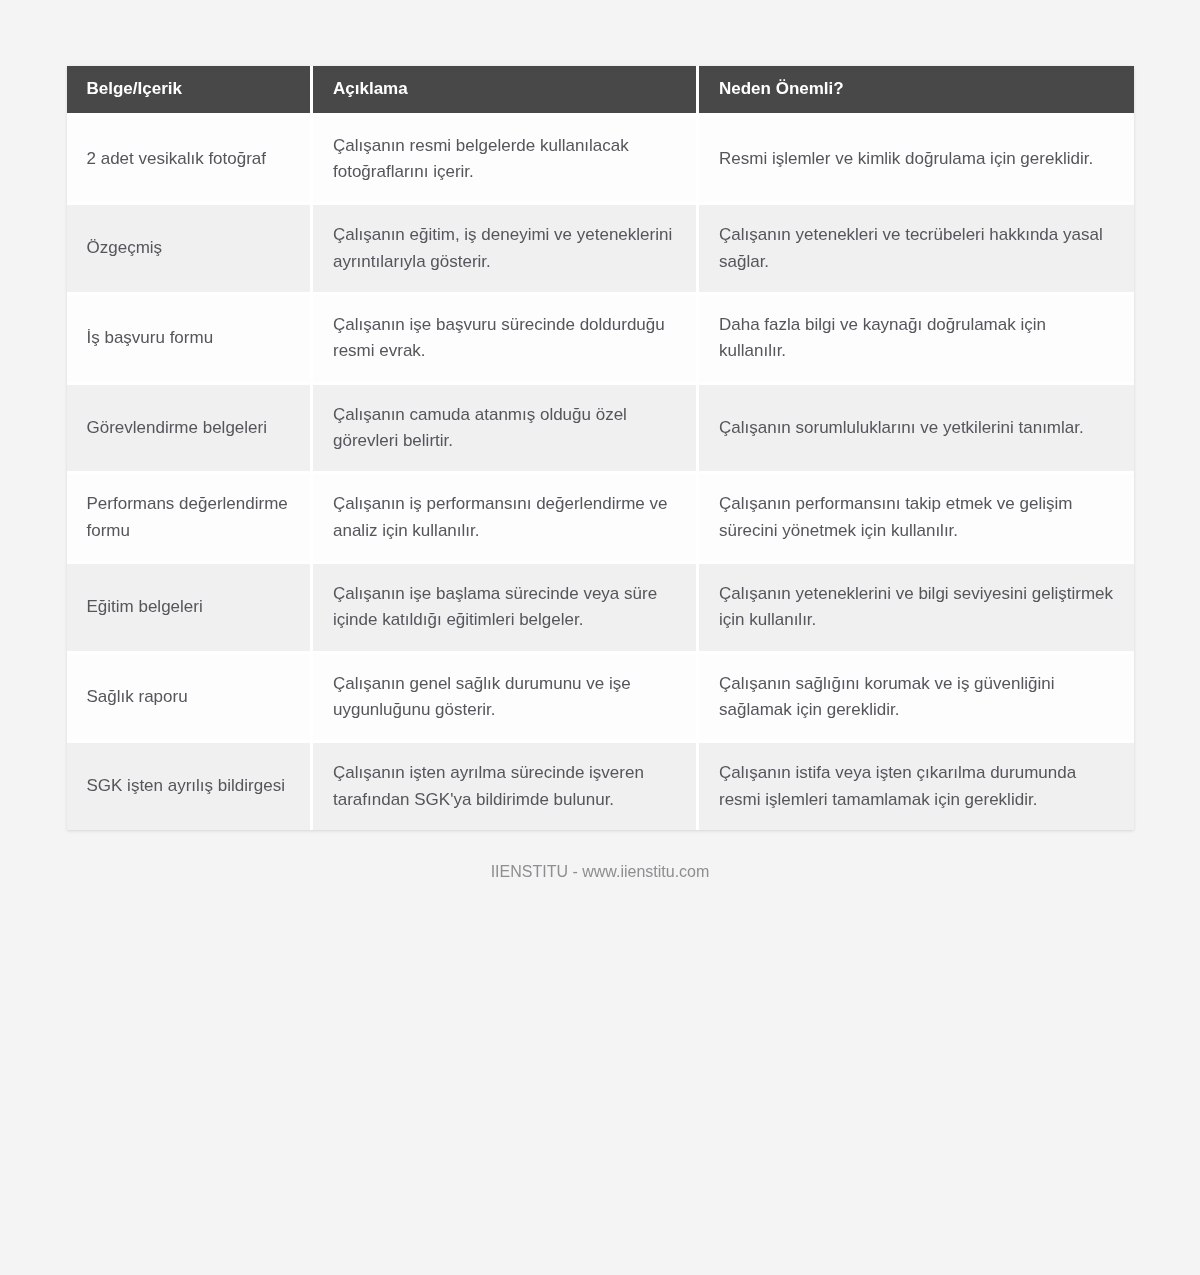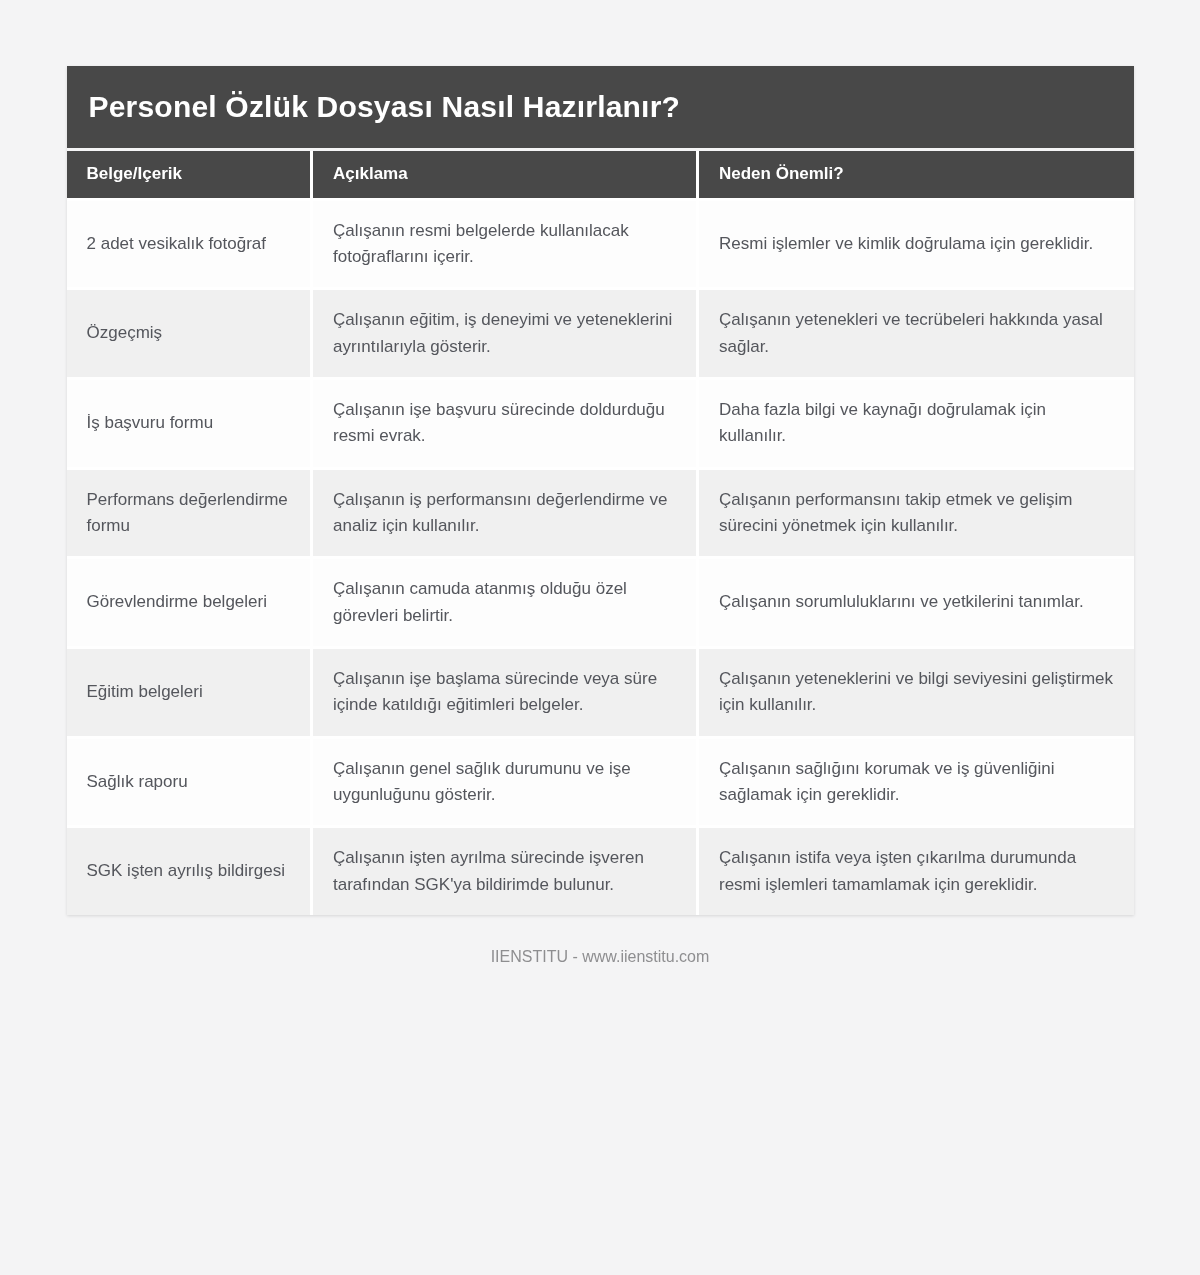--- a/index.html
+++ b/index.html
@@ -71,21 +71,20 @@
     font-size: 16px;
     color: #8e8e90;
   }
 </style>
 </head>
 <body>
 
 <div class="page">
   <div class="container">
 
-    <div class="title-bar">Personel Özlük Dosyası Nasıl Hazırlanır?</div>
 
     <table class="doc-table">
       <colgroup>
         <col class="c1">
         <col class="c2">
         <col class="c3">
       </colgroup>
       <thead>
         <tr>
           <th>Belge/Içerik</th>
@@ -103,28 +102,28 @@
             <td>Özgeçmiş</td>
             <td>Çalışanın eğitim, iş deneyimi ve yeteneklerini ayrıntılarıyla gösterir.</td>
             <td>Çalışanın yetenekleri ve tecrübeleri hakkında yasal sağlar.</td>
           </tr>
           <tr>
             <td>İş başvuru formu</td>
             <td>Çalışanın işe başvuru sürecinde doldurduğu resmi evrak.</td>
             <td>Daha fazla bilgi ve kaynağı doğrulamak için kullanılır.</td>
           </tr>
           <tr>
+            <td>Görevlendirme belgeleri</td>
+            <td>Çalışanın camuda atanmış olduğu özel görevleri belirtir.</td>
+            <td>Çalışanın sorumluluklarını ve yetkilerini tanımlar.</td>
+          </tr>
+          <tr>
             <td>Performans değerlendirme formu</td>
             <td>Çalışanın iş performansını değerlendirme ve analiz için kullanılır.</td>
             <td>Çalışanın performansını takip etmek ve gelişim sürecini yönetmek için kullanılır.</td>
-          </tr>
-          <tr>
-            <td>Görevlendirme belgeleri</td>
-            <td>Çalışanın camuda atanmış olduğu özel görevleri belirtir.</td>
-            <td>Çalışanın sorumluluklarını ve yetkilerini tanımlar.</td>
           </tr>
           <tr>
             <td>Eğitim belgeleri</td>
             <td>Çalışanın işe başlama sürecinde veya süre içinde katıldığı eğitimleri belgeler.</td>
             <td>Çalışanın yeteneklerini ve bilgi seviyesini geliştirmek için kullanılır.</td>
           </tr>
           <tr>
             <td>Sağlık raporu</td>
             <td>Çalışanın genel sağlık durumunu ve işe uygunluğunu gösterir.</td>
             <td>Çalışanın sağlığını korumak ve iş güvenliğini sağlamak için gereklidir.</td>

